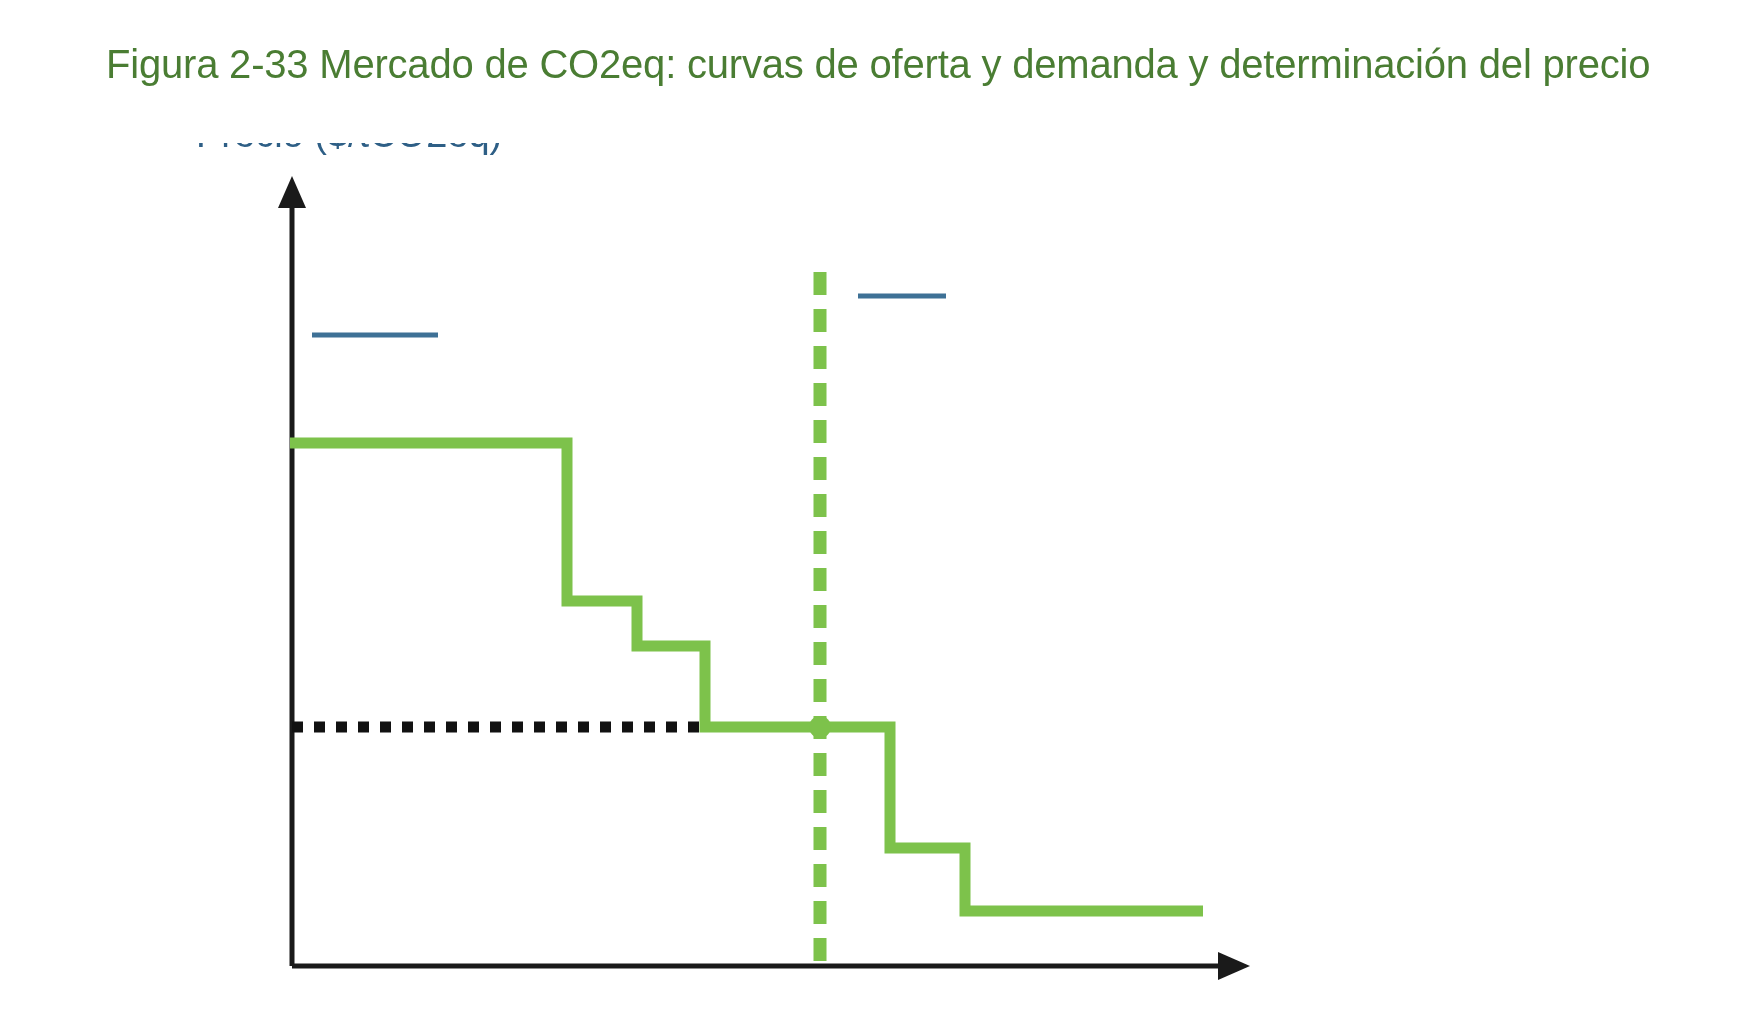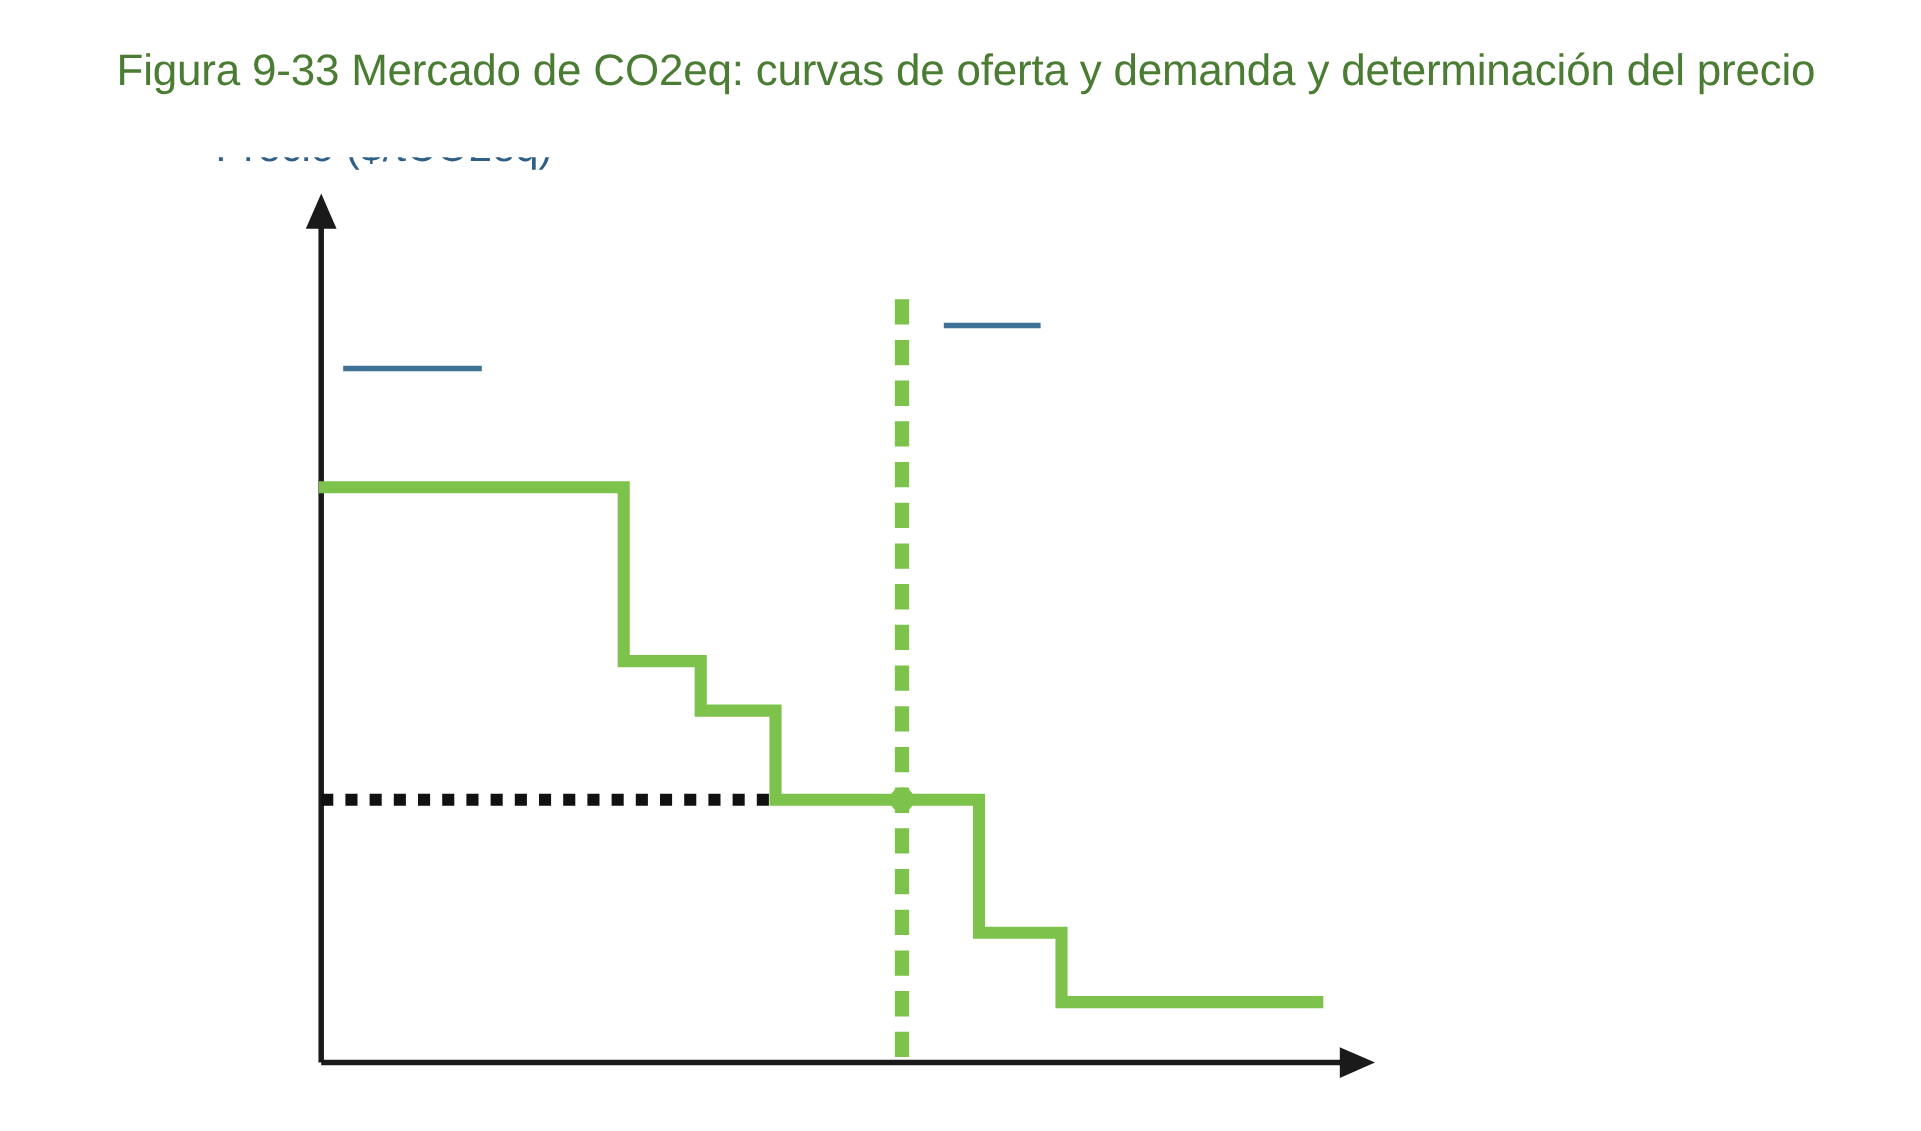--- a/index.html
+++ b/index.html
@@ -55,21 +55,21 @@
     position: absolute;
     left: 0;
     top: 0;
   }
 </style>
 </head>
 <body>
 
 <div id="figure-root">
 
-  <div id="figure-title">Figura 9-33 Mercado de CO2eq: curvas de oferta y demanda y determinación del precio</div>
+  <div id="figure-title">Figura 2-33 Mercado de CO2eq: curvas de oferta y demanda y determinación del precio</div>
 
   <div id="clipped-label-band">
     <div id="clipped-label-text">Precio ($/tCO2eq)</div>
   </div>
 
   <svg id="chart-svg" width="1746" height="1028" viewBox="0 0 1746 1028">
 
     <g>
       <line x1="292" y1="966" x2="292" y2="196" stroke="#1a1a1a" stroke-width="5"></line>
       <polygon points="292,176 278,208 306,208" fill="#1a1a1a"></polygon>

